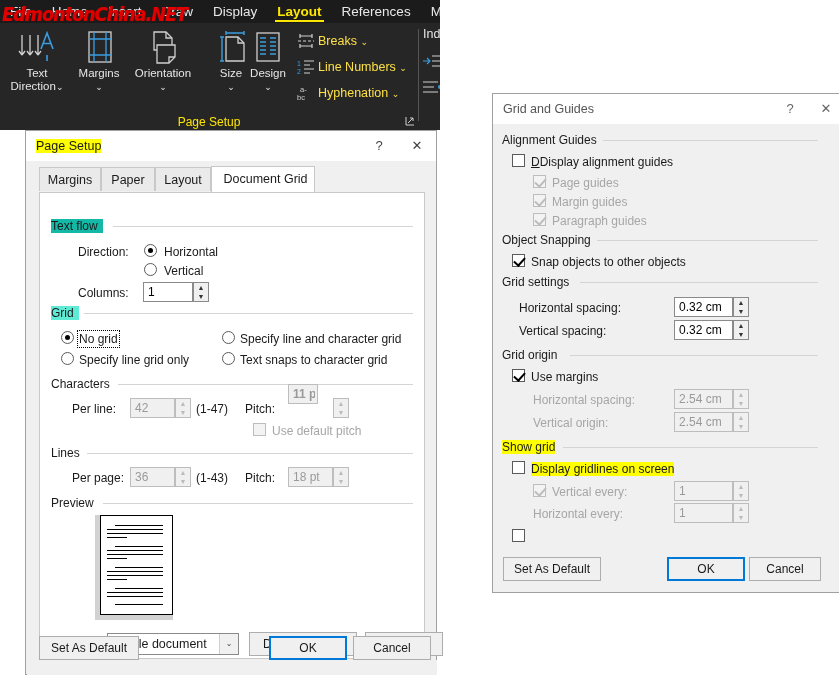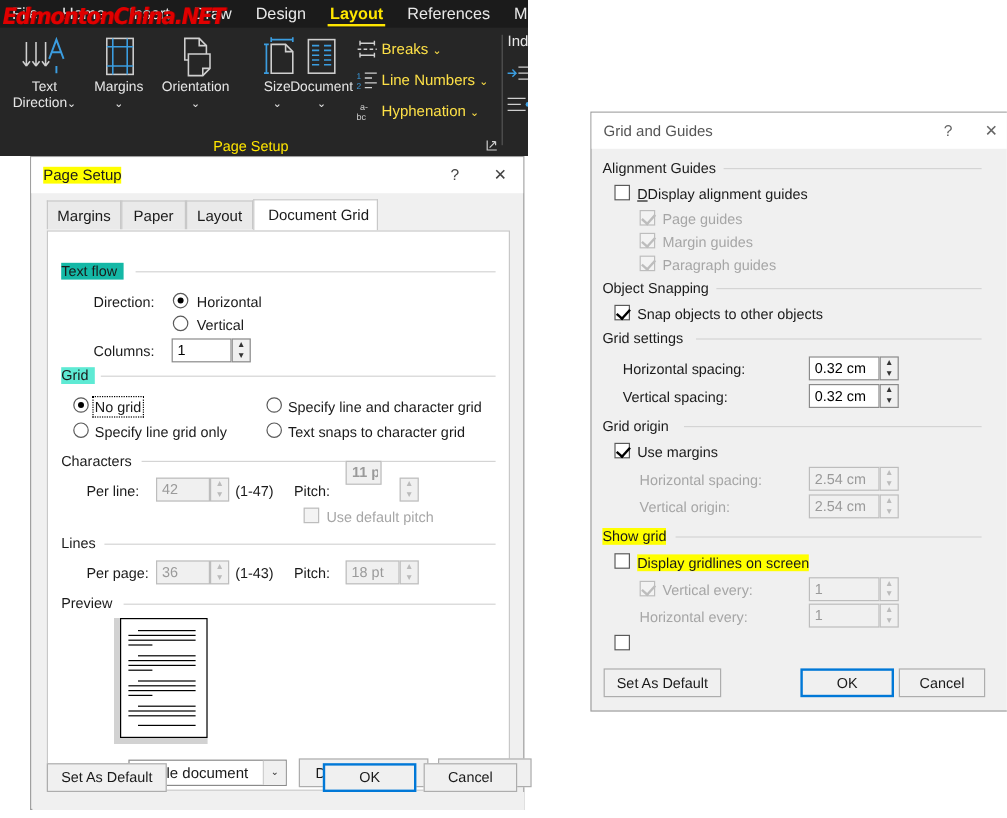--- a/index.html
+++ b/index.html
@@ -184,21 +184,21 @@
 </head>
 <body>
 
 <div id="ribbon-area">
 
   <div id="tabbar">
     <span class="ribtab">File</span>
     <span class="ribtab">Home</span>
     <span class="ribtab">Insert</span>
     <span class="ribtab">Draw</span>
-    <span class="ribtab">Design</span>
+    <span class="ribtab">Display</span>
     <span class="ribtab active">Layout</span>
     <span class="ribtab">References</span>
     <span class="ribtab">Ma</span>
   </div>
 
   <div id="ribbon-body">
     <div id="pagesetup-group">
 
       <div class="big-btn" style="left:6px;">
         <span class="glyph">
@@ -262,21 +262,21 @@
       <div class="big-btn" style="left:232px; width:72px;">
         <span class="glyph">
           <svg width="72" height="38" viewBox="0 0 72 38">
             <rect x="25" y="4" width="22" height="28" fill="none" stroke="#cfcfcf" stroke-width="1.3"></rect>
             <g stroke="#3b9de0" stroke-width="1.3">
               <path d="M28 9 H34 M28 13 H34 M28 17 H34 M28 21 H34 M28 25 H34"></path>
               <path d="M38 9 H44 M38 13 H44 M38 17 H44 M38 21 H44 M38 25 H44"></path>
             </g>
           </svg>
         </span>
-        <span>Document</span><br>
+        <span>Design</span><br>
         <span class="chev">⌄</span>
       </div>
 
       <div class="small-btn" style="left:296px; top:6px;">
         <span class="sglyph">
           <svg width="20" height="18" viewBox="0 0 20 18">
             <g stroke="#cfcfcf" stroke-width="1.2" fill="none">
               <path d="M4 4 H16 M4 2 V6 M16 2 V6"></path>
               <path d="M2 9 H18" stroke-dasharray="3 2"></path>
               <path d="M4 14 H16 M4 12 V16 M16 12 V16"></path>

